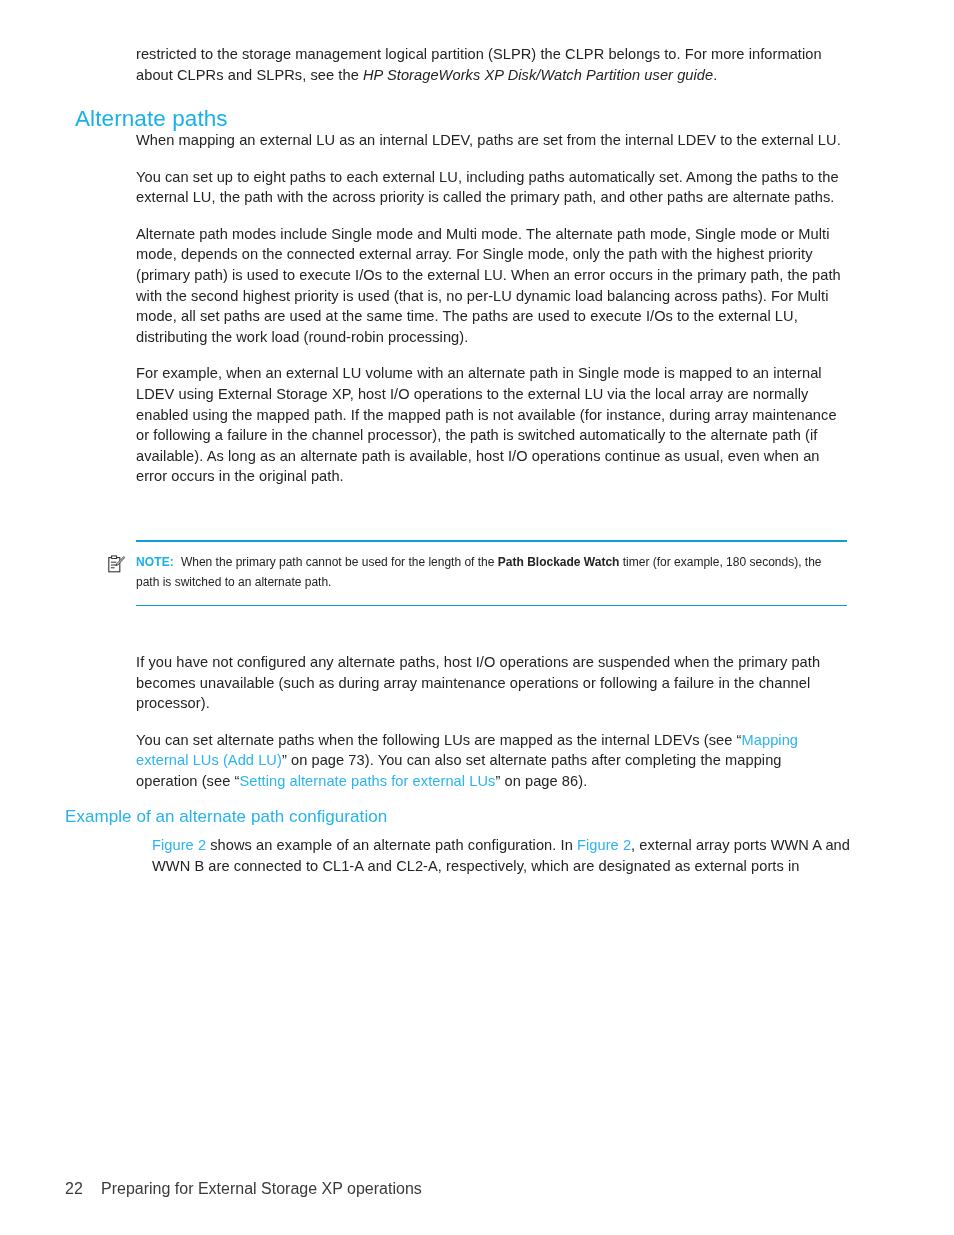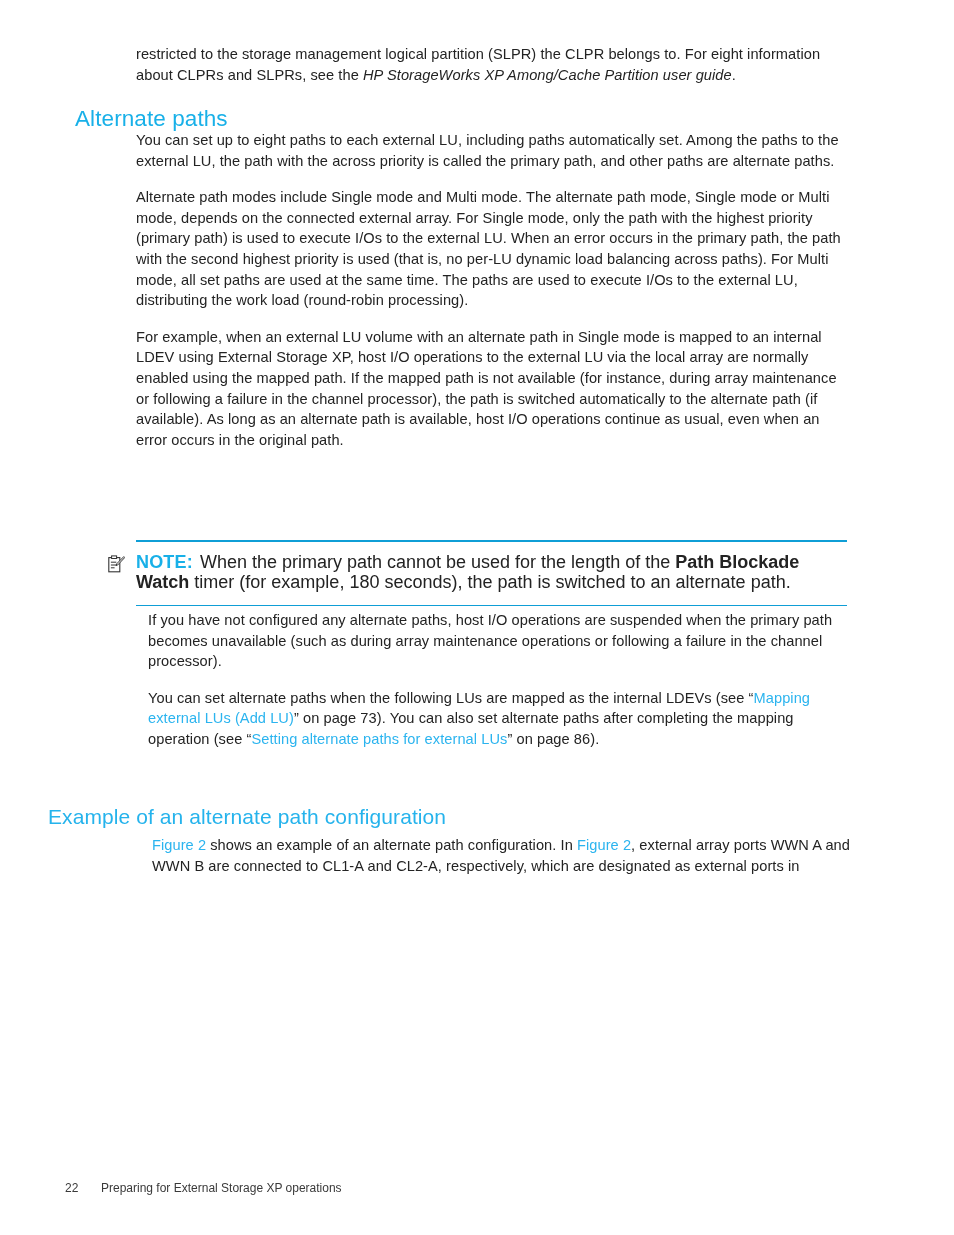--- a/index.html
+++ b/index.html
@@ -56,23 +56,23 @@
     margin: 10px;
     font-size: 22.5px;
     font-weight: normal;
     line-height: 26px;
     color: #18b0e8;
     letter-spacing: 0.004em;
   }
 
   h2.h-minor {
     position: absolute;
-    left: 48px;
+    left: 65px;
     margin: 0;
-    font-size: 21px;
+    font-size: 17px;
     font-weight: normal;
     line-height: 22px;
     color: #25b3ec;
     letter-spacing: 0.004em;
   }
 
   
   .note-block {
     position: absolute;
     left: 136px;
@@ -89,55 +89,56 @@
     min-height: 44px;
   }
   .note-icon {
     position: absolute;
     left: -28px;
     top: 13px;
     width: 17px;
     height: 18px;
   }
   .note-body {
-    font-size: 18px;
+    font-size: 12px;
     line-height: 20.6px;
     color: #232323;
   }
   .note-label {
     color: #18b0e8;
     font-weight: bold;
     letter-spacing: 0.01em;
   }
   .note-gap { display: inline-block; width: 7px; }
 
   
   .footer {
     position: absolute;
     left: 65px;
     top: 1180px;
-    font-size: 12px;
+    font-size: 16px;
     line-height: 17px;
     color: #3a3a3a;
     white-space: pre;
   }
   .footer .pg { display: inline-block; min-width: 36px; }
 </style>
 </head>
 <body>
 
 <div class="page">
 
   <div class="body-col" style="top:44px;">
-    <p class="para"><span>restricted to the storage management logical partition (SLPR) the CLPR belongs to. For eight information about CLPRs and SLPRs, see the </span><span class="ital">HP StorageWorks XP Among/Cache Partition user guide</span><span>.</span></p>
+    <p class="para"><span>restricted to the storage management logical partition (SLPR) the CLPR belongs to. For more information about CLPRs and SLPRs, see the </span><span class="ital">HP StorageWorks XP Disk/Watch Partition user guide</span><span>.</span></p>
   </div>
 
   <h1 class="h-major" style="top:96px;">Alternate paths</h1>
 
   <div class="body-col" style="top:130px;">
+    <p class="para">When mapping an external LU as an internal LDEV, paths are set from the internal LDEV to the external LU.</p>
     <p class="para">You can set up to eight paths to each external LU, including paths automatically set. Among the paths to the external LU, the path with the across priority is called the primary path, and other paths are alternate paths.</p>
     <p class="para">Alternate path modes include Single mode and Multi mode. The alternate path mode, Single mode or Multi mode, depends on the connected external array. For Single mode, only the path with the highest priority (primary path) is used to execute I/Os to the external LU. When an error occurs in the primary path, the path with the second highest priority is used (that is, no per-LU dynamic load balancing across paths). For Multi mode, all set paths are used at the same time. The paths are used to execute I/Os to the external LU, distributing the work load (round-robin processing).</p>
     <p class="para">For example, when an external LU volume with an alternate path in Single mode is mapped to an internal LDEV using External Storage XP, host I/O operations to the external LU via the local array are normally enabled using the mapped path. If the mapped path is not available (for instance, during array maintenance or following a failure in the channel processor), the path is switched automatically to the alternate path (if available). As long as an alternate path is available, host I/O operations continue as usual, even when an error occurs in the original path.</p>
   </div>
 
   <div class="note-block" style="top:540px;">
     <div class="note-rule"></div>
     <div class="note-inner">
       <span class="note-icon">
         <svg width="17" height="18" viewBox="0 0 17 18" xmlns="http://www.w3.org/2000/svg">
@@ -147,21 +148,21 @@
           <line x1="2.9" y1="10" x2="8.3" y2="10" stroke="#333333" stroke-width="1"></line>
           <line x1="2.9" y1="12.8" x2="6.6" y2="12.8" stroke="#333333" stroke-width="1"></line>
           <path d="M15.8 1.6 L16.7 2.6 L9.8 9.9 L8.1 10.6 L8.7 8.8 Z" fill="#ffffff" stroke="#333333" stroke-width="1" stroke-linejoin="round"></path>
         </svg>
       </span>
       <div class="note-body"><span class="note-label">NOTE:</span><span class="note-gap"></span><span>When the primary path cannot be used for the length of the </span><span class="bold">Path Blockade Watch</span><span> timer (for example, 180 seconds), the path is switched to an alternate path.</span></div>
     </div>
     <div class="note-rule"></div>
   </div>
 
-  <div class="body-col" style="top:610px;margin-left:12px;">
+  <div class="body-col" style="top:652px;">
     <p class="para">If you have not configured any alternate paths, host I/O operations are suspended when the primary path becomes unavailable (such as during array maintenance operations or following a failure in the channel processor).</p>
 
 
     <p class="para"><span>You can set alternate paths when the following LUs are mapped as the internal LDEVs (see “</span><a class="xref" href="#">Mapping external LUs (Add LU)</a><span>” on page 73). You can also set alternate paths after completing the mapping operation (see “</span><a class="xref" href="#">Setting alternate paths for external LUs</a><span>” on page 86).</span></p>
   </div>
 
   <h2 class="h-minor" style="top:806px;">Example of an alternate path configuration</h2>
 
   <div class="body-col" style="top:835px;margin-left:16px;">
     <p class="para"><a class="xref" href="#">Figure 2</a><span> shows an example of an alternate path configuration. In </span><a class="xref" href="#">Figure 2</a><span>, external array ports WWN A and WWN B are connected to CL1-A and CL2-A, respectively, which are designated as external ports in</span></p>

